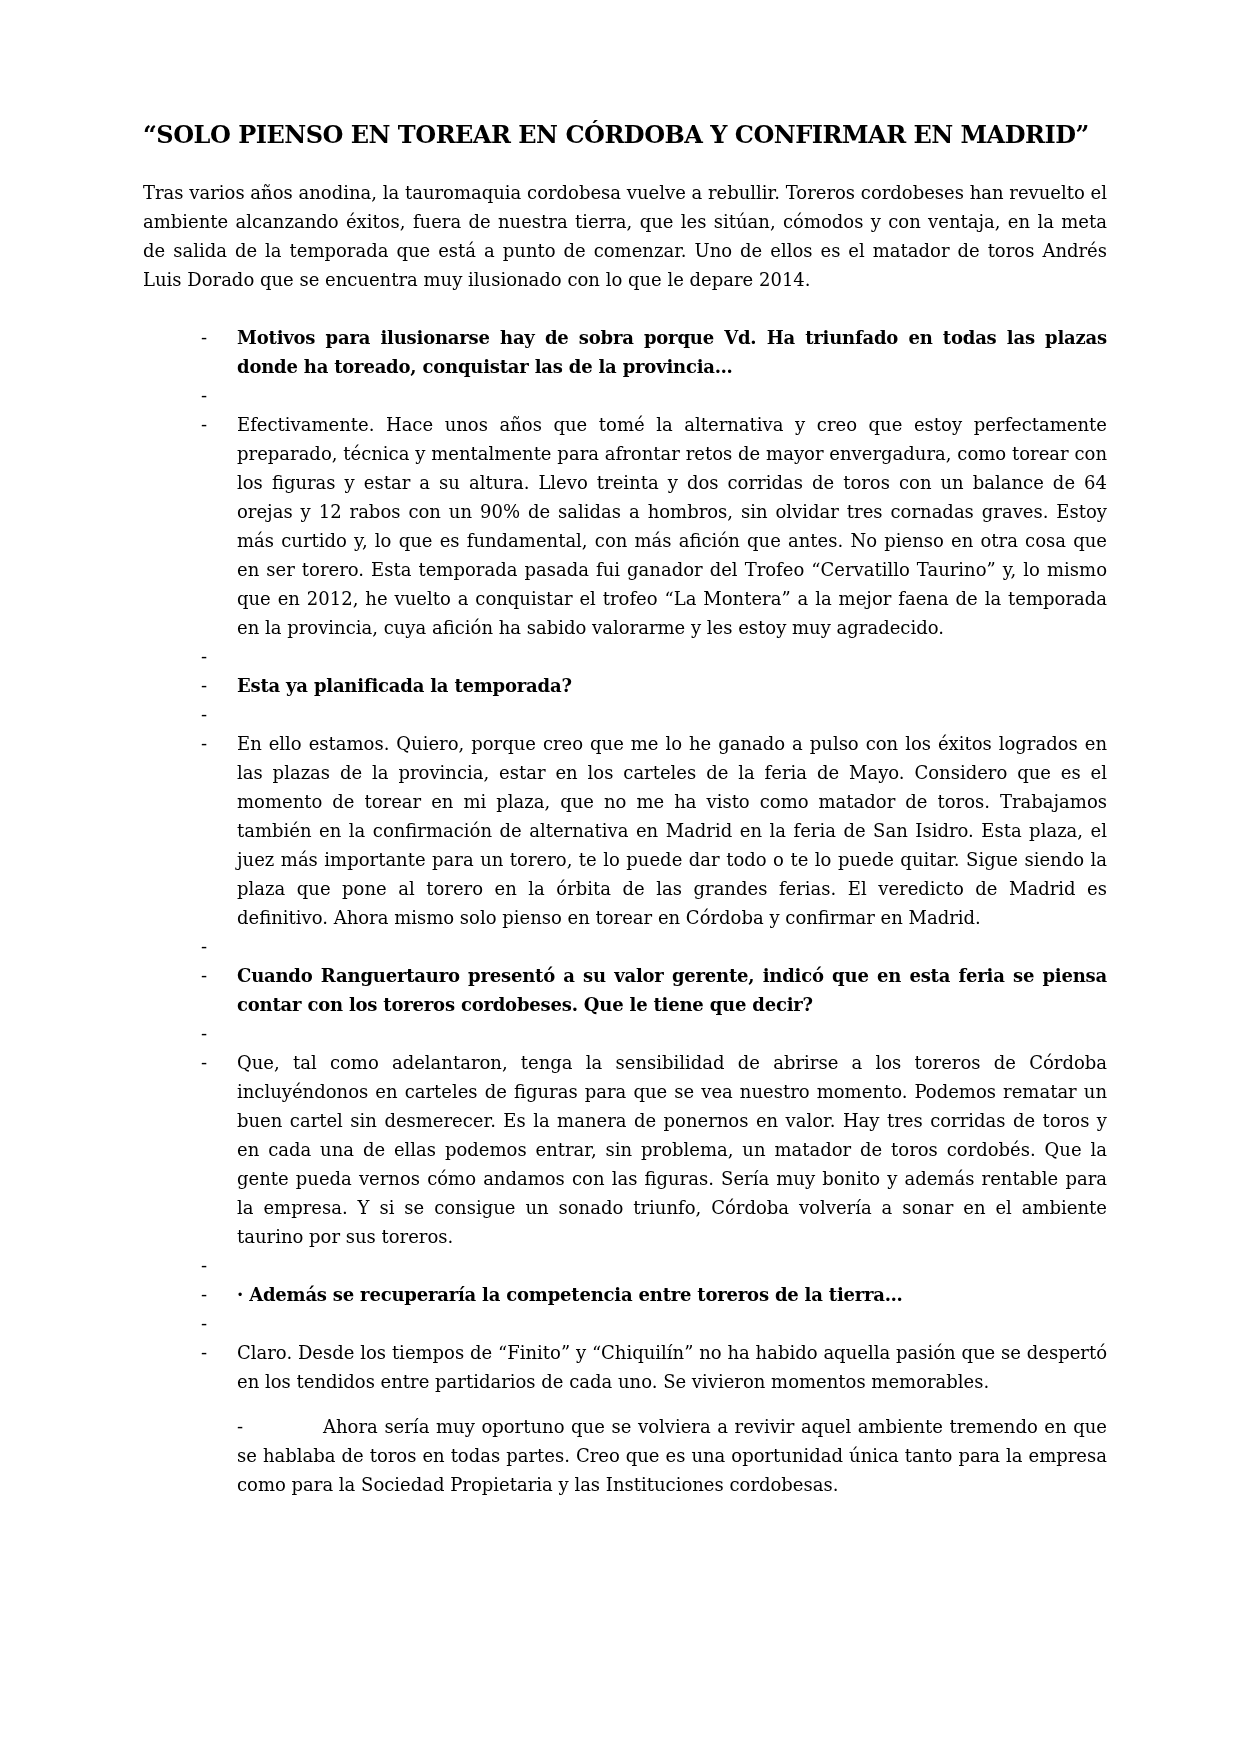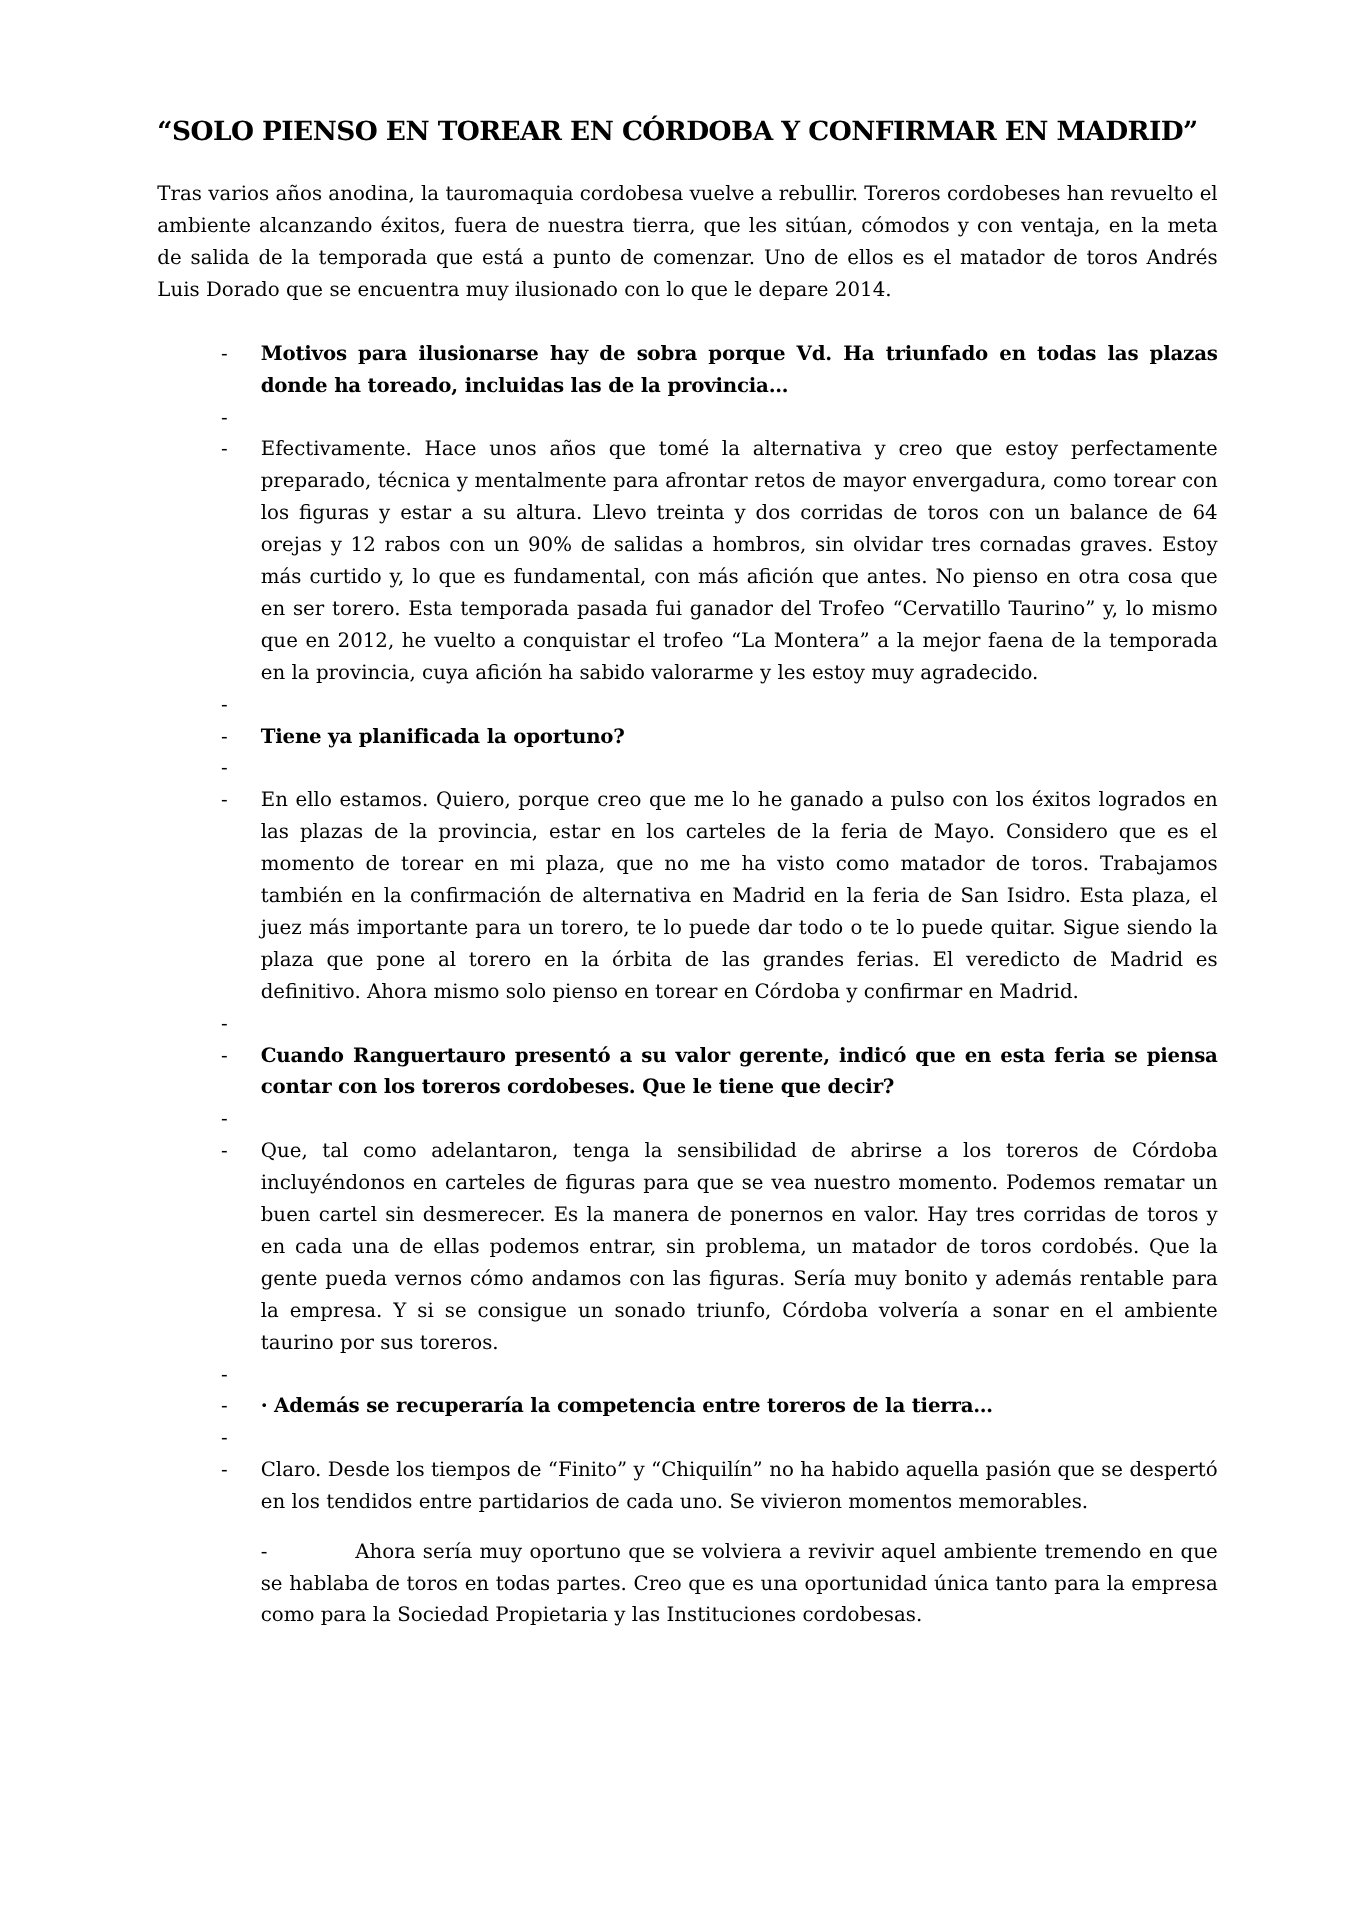--- a/index.html
+++ b/index.html
@@ -18,21 +18,21 @@
       font-size: 18px;
       line-height: 29px;
       color: #000000;
       overflow: hidden;
     }
     .title {
       font-size: 24px;
       font-weight: bold;
       line-height: 30px;
       letter-spacing: -0.5px;
-      margin: 0 0 28px 0;
+      margin: 16px 0 28px 0;
       text-align: left;
       white-space: nowrap;
     }
     .intro {
       margin: 0 0 29px 0;
       text-align: justify;
     }
     .qa-list {
       margin: 0;
     }
@@ -70,37 +70,37 @@
 <body>
 
 <div class="page">
   <h1 class="title">“SOLO PIENSO EN TOREAR EN CÓRDOBA Y CONFIRMAR EN MADRID”</h1>
 
   <p class="intro">Tras varios años anodina, la tauromaquia cordobesa vuelve a rebullir.  Toreros cordobeses han revuelto el ambiente alcanzando éxitos, fuera de nuestra tierra, que les sitúan, cómodos y con ventaja, en la meta de salida de la temporada que está a punto de comenzar. Uno de ellos es el matador de toros Andrés Luis Dorado que se encuentra muy ilusionado con lo que le depare 2014.</p>
 
   <div class="qa-list">
       <div class="li bold">
         <span class="marker">-</span>
-        <div class="li-text">Motivos para ilusionarse hay de sobra porque Vd. Ha triunfado en todas las plazas donde ha toreado, incluidas las de la provincia…</div>
+        <div class="li-text">Motivos para ilusionarse hay de sobra porque Vd. Ha triunfado en todas las plazas donde ha toreado, conquistar las de la provincia…</div>
       </div>
       <div class="li empty">
         <span class="marker">-</span>
         <div class="li-text"></div>
       </div>
       <div class="li">
         <span class="marker">-</span>
         <div class="li-text">Efectivamente. Hace unos años que tomé la alternativa y creo que estoy perfectamente preparado, técnica y mentalmente para afrontar retos de mayor envergadura,  como torear con los figuras y estar a su altura. Llevo treinta y dos corridas de toros  con un balance de 64 orejas y 12 rabos con un 90% de salidas a hombros, sin olvidar tres cornadas graves. Estoy más curtido y, lo que es fundamental, con más afición que antes. No pienso en otra cosa que en ser torero. Esta temporada pasada fui ganador del Trofeo “Cervatillo Taurino” y, lo mismo que en 2012, he vuelto a conquistar el trofeo “La Montera” a la mejor faena de la temporada en la provincia, cuya afición ha sabido valorarme y les estoy muy agradecido.</div>
       </div>
       <div class="li empty">
         <span class="marker">-</span>
         <div class="li-text"></div>
       </div>
       <div class="li bold">
         <span class="marker">-</span>
-        <div class="li-text">Tiene ya planificada la oportuno?</div>
+        <div class="li-text">Esta ya planificada la temporada?</div>
       </div>
       <div class="li empty">
         <span class="marker">-</span>
         <div class="li-text"></div>
       </div>
       <div class="li">
         <span class="marker">-</span>
         <div class="li-text">En ello estamos. Quiero, porque creo que me lo he ganado a pulso con los éxitos logrados en  las plazas de la provincia, estar en los carteles de la feria de Mayo. Considero que es el momento de torear en mi plaza, que no me ha visto como matador de toros. Trabajamos también en la confirmación de alternativa en Madrid en la feria de San Isidro. Esta plaza,  el juez más importante para un torero, te lo puede dar todo o te lo puede quitar. Sigue siendo la plaza que pone al torero en la órbita de las grandes ferias. El veredicto de Madrid es definitivo. Ahora mismo solo pienso en torear en Córdoba y confirmar en Madrid.</div>
       </div>
       <div class="li empty">

